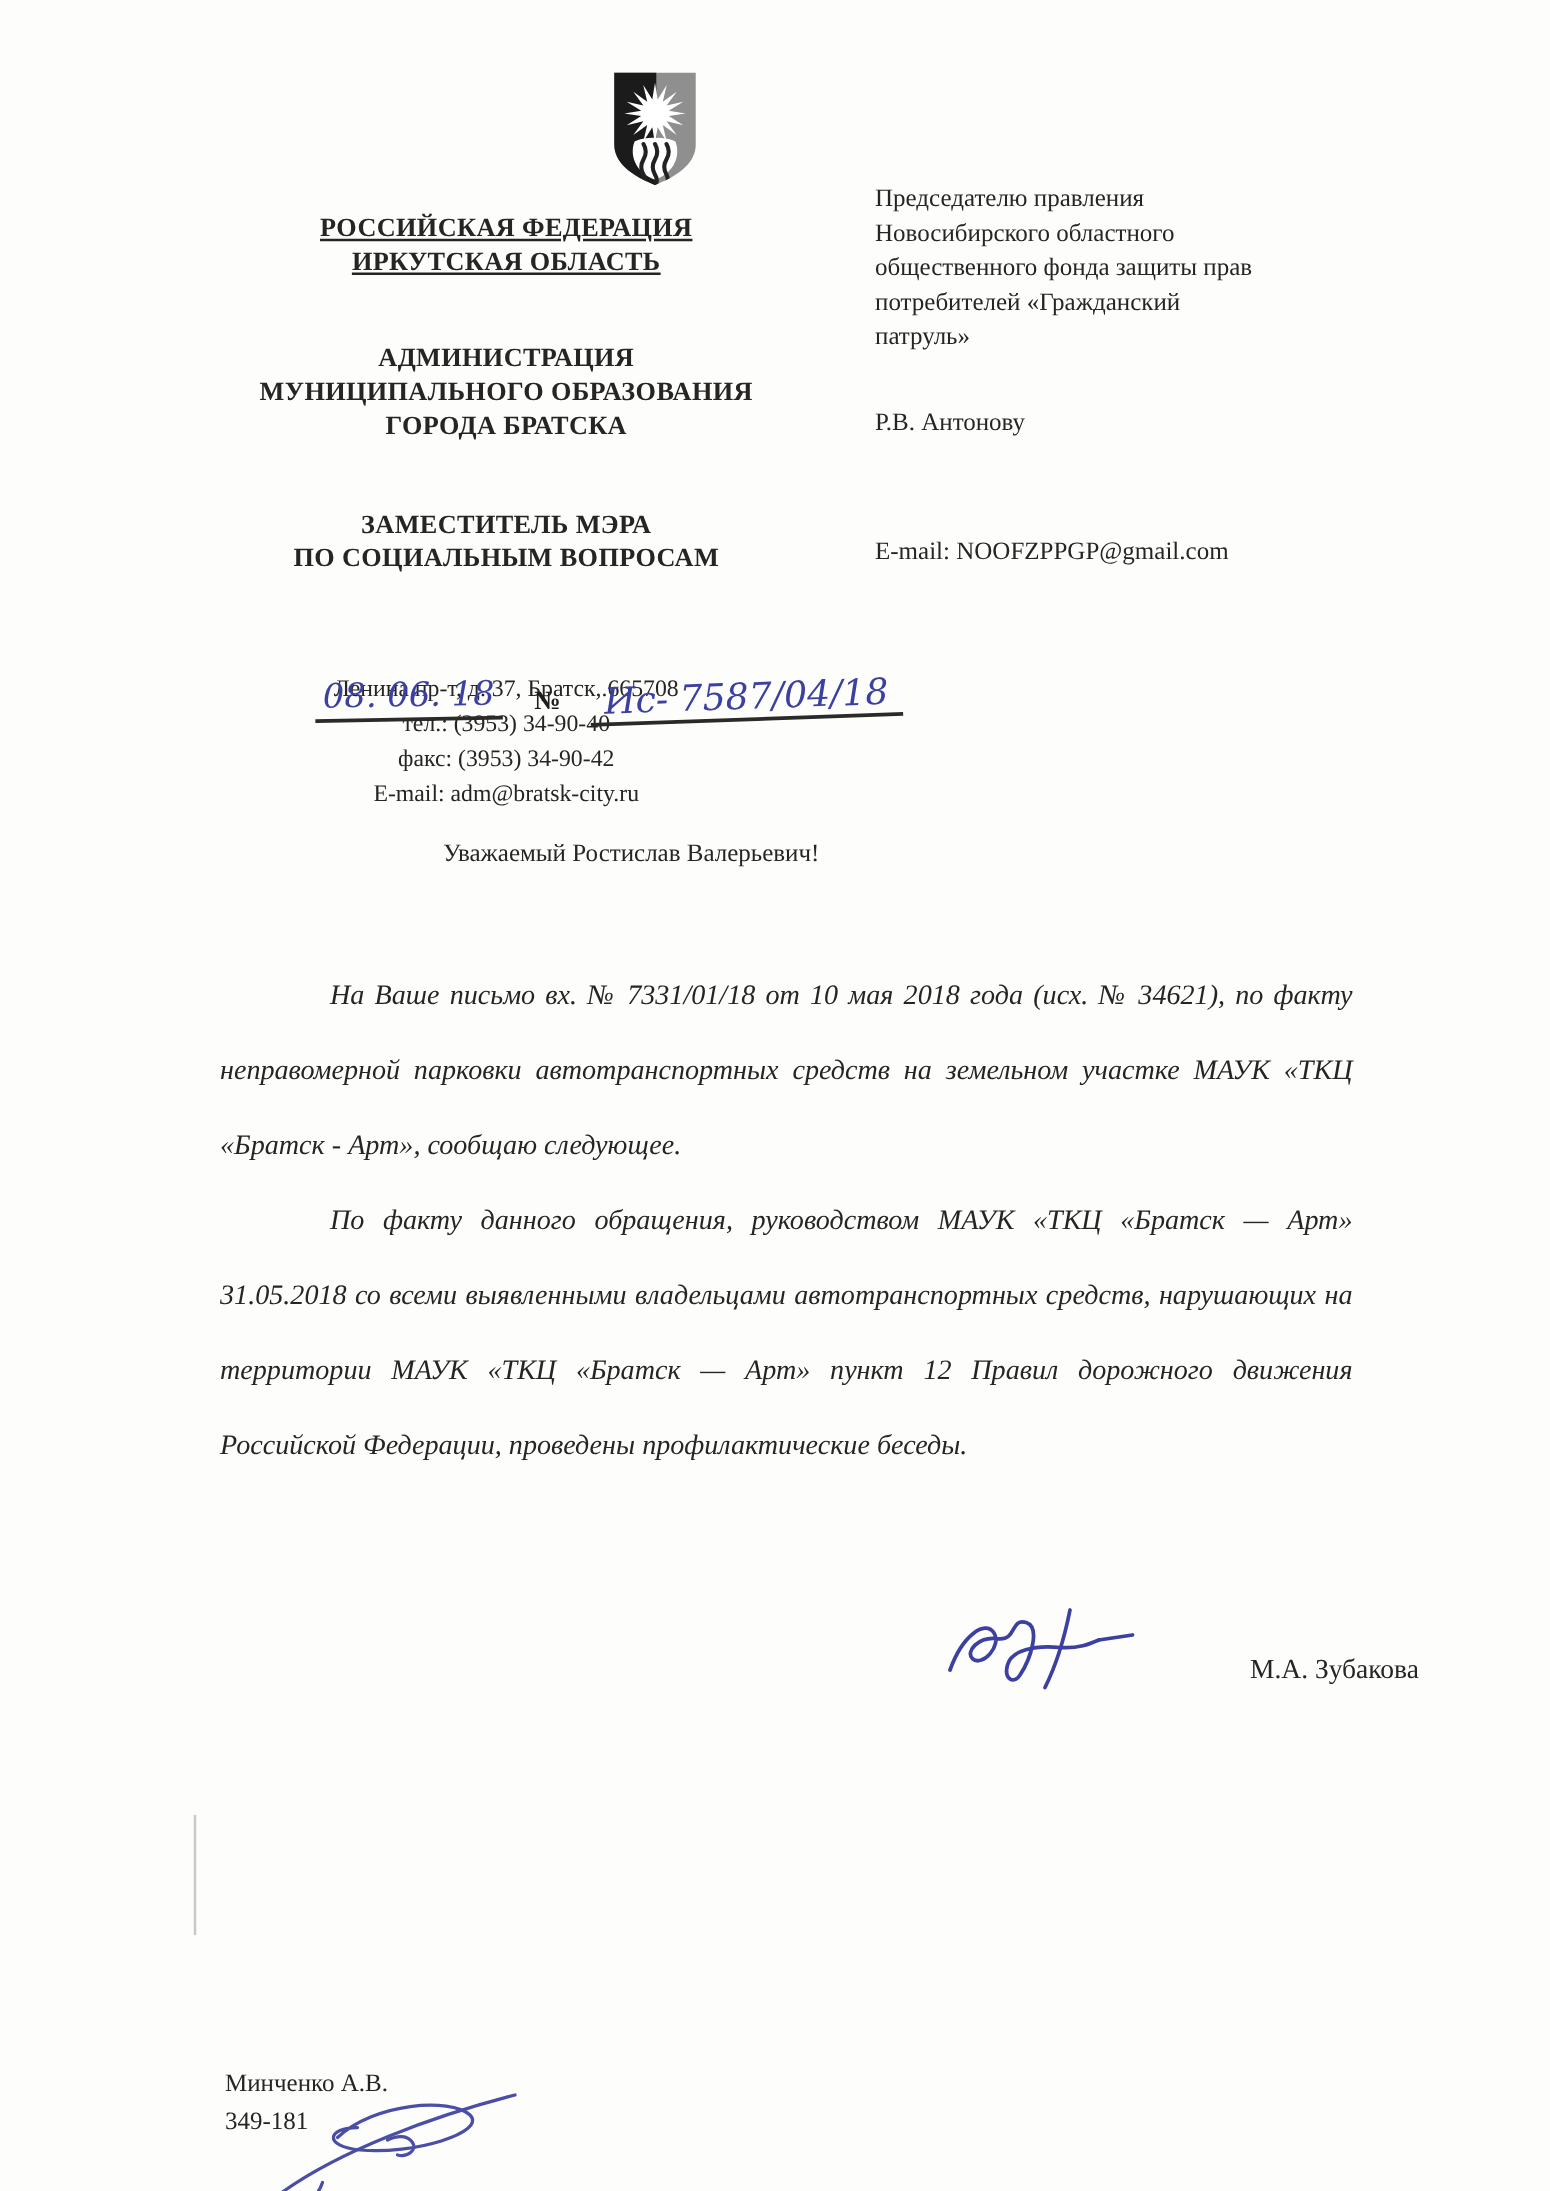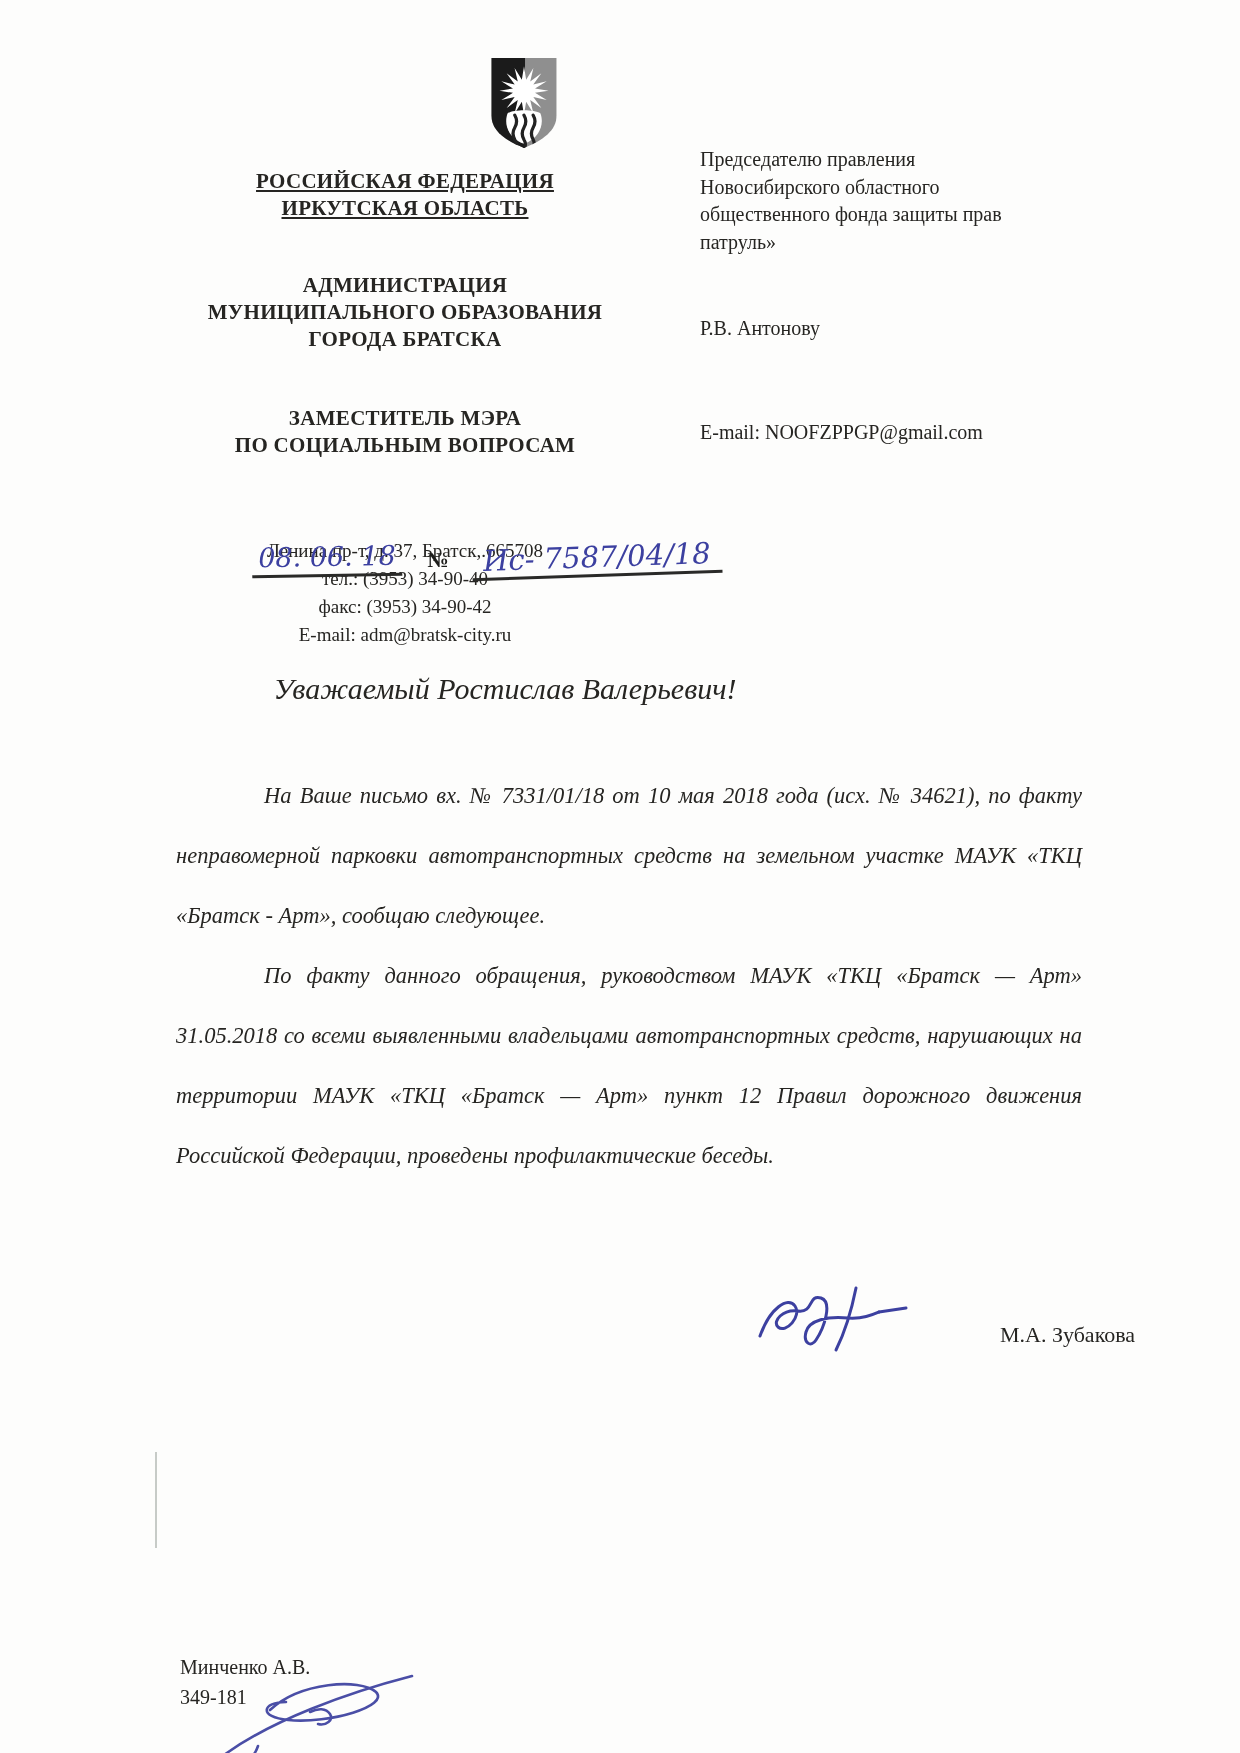--- a/index.html
+++ b/index.html
@@ -49,27 +49,27 @@
     border-bottom:3px solid #2a2a28; padding-bottom:0;
     transform:rotate(-2deg); white-space:nowrap;
   }
 
   
   .right-col {
     position:absolute; left:700px; top:146px; width:360px;
     font-size:20px; line-height:27.5px;
   }
   .addr-line { white-space:nowrap; }
-  .addr-name { margin-top:59px; }
+  .addr-name { margin-top:41px; }
   .addr-email { margin-top:76px; }
 
   
   .salutation {
     position:absolute; left:0; top:672px; width:1010px;
-    text-align:center; font-size:30px;font-style:italic;
+    text-align:center; font-size:20px;
   }
   .body-text {
     position:absolute; left:176px; top:766px; width:906px;
     font-size:22.5px; line-height:60px;
     text-align:justify;
     font-style:italic;
   }
   .body-text p { text-indent:88px; }
 
   
@@ -136,20 +136,21 @@
   <div class="ref-line">
     <span class="hw ref-date">08. 06. 18</span>
     <span class="ref-no">№</span>
     <span class="hw ref-num">Ис- 7587/04/18</span>
   </div>
 
   <div class="right-col">
     <div class="addr-line">Председателю правления</div>
     <div class="addr-line">Новосибирского областного</div>
     <div class="addr-line">общественного фонда защиты прав</div>
+    <div class="addr-line">потребителей «Гражданский</div>
     <div class="addr-line">патруль»</div>
     <div class="addr-name">Р.В. Антонову</div>
     <div class="addr-email">E-mail: NOOFZPPGP@gmail.com</div>
   </div>
 
   <div class="salutation">Уважаемый Ростислав Валерьевич!</div>
 
   <div class="body-text">
     <p>На Ваше письмо вх. № 7331/01/18 от 10 мая 2018 года (исх. № 34621), по факту неправомерной парковки автотранспортных средств на земельном участке МАУК «ТКЦ «Братск - Арт», сообщаю следующее.</p>
     <p>По факту данного обращения, руководством МАУК «ТКЦ «Братск — Арт» 31.05.2018 со всеми выявленными владельцами автотранспортных средств, нарушающих на территории МАУК «ТКЦ «Братск — Арт» пункт 12 Правил дорожного движения Российской Федерации,  проведены профилактические беседы.</p>

